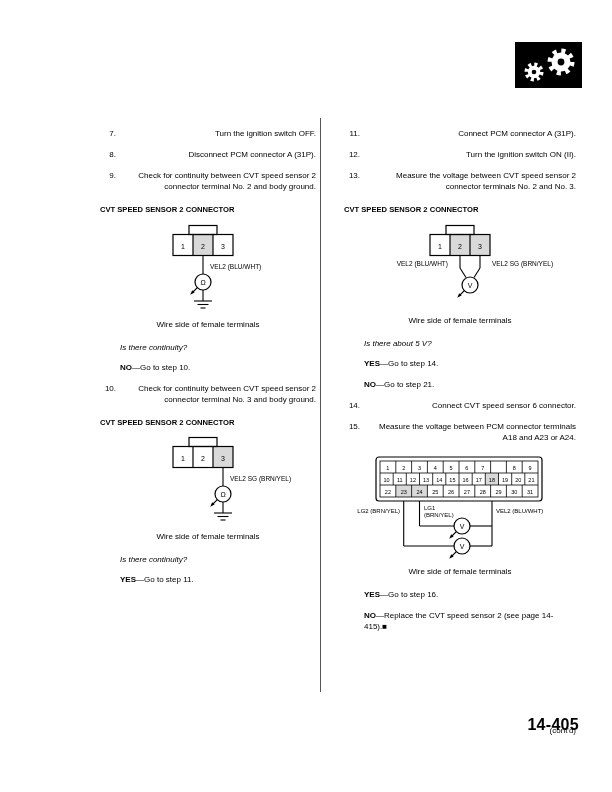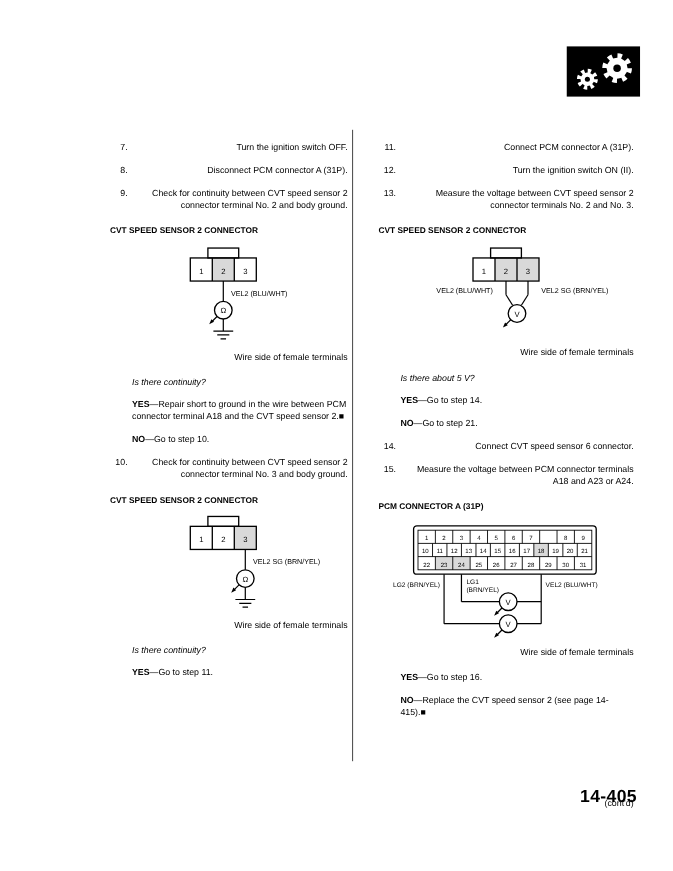--- a/index.html
+++ b/index.html
@@ -11,21 +11,21 @@
   .divider{position:absolute;left:320px;top:118px;width:1px;height:574px;background:#555;}
   .col{position:absolute;top:128px;font-size:8px;line-height:1.38;}
   .col-left{left:100px;width:216px;}
   .col-right{left:344px;width:232px;}
   .step{display:flex;margin-bottom:10px;}
   .step .num{flex:none;width:16px;text-align:right;margin-right:4px;}
   .step .txt{flex:1;text-align:right;}
   .section-title{font-weight:bold;text-align:left;font-size:7.6px;margin:13px 0 8px;}
   .diagram{text-align:center;}
   .diagram svg{display:inline-block;vertical-align:top;}
-  .caption{text-align:right;margin:3px 0 12px;}
+  .caption{text-align:center;margin:3px 0 12px;}
   .question{font-style:italic;margin:0 0 9px 20px;}
   .result{margin:0 0 10px 20px;}
   .result b{font-weight:bold;}
   .contd{position:absolute;right:36px;top:726px;font-size:8px;}
   .pagenum{position:absolute;right:33px;top:716px;font-size:16px;font-weight:bold;letter-spacing:.3px;}
   svg text{font-family:"Liberation Sans",sans-serif;fill:#000;}
   .t7{font-size:7px;} .t65{font-size:6.5px;} .t6{font-size:6px;} .t55{font-size:5.5px;}
   .wire{stroke:#000;stroke-width:1.1;fill:none;}
   .box{stroke:#000;stroke-width:1.2;fill:none;}
   .thin{stroke:#000;stroke-width:.8;fill:none;}
@@ -96,23 +96,20 @@
           <line class="wire" x1="91" y1="77" x2="109" y2="77"></line>
           <line class="wire" x1="94.5" y1="80.5" x2="105.5" y2="80.5"></line>
           <line class="wire" x1="97.5" y1="84" x2="102.5" y2="84"></line>
         </g>
       </svg>
     </div>
     <div class="caption">Wire side of female terminals</div>
 
     <div class="question">Is there continuity?</div>
     <div class="result">
-      <b>YES</b><span>—Repair short to ground in the wire between PCM connector terminal A18 and the CVT speed sensor 2.■</span>
-    </div>
-    <div class="result">
       <b>NO</b><span>—Go to step 10.</span>
     </div>
 
     <div class="step">
       <span class="num">10.</span>
       <span class="txt">Check for continuity between CVT speed sensor 2 connector terminal No. 3 and body ground.</span>
     </div>
 
     <div class="section-title">CVT SPEED SENSOR 2 CONNECTOR</div>
 
@@ -209,21 +206,20 @@
 
     <div class="step">
       <span class="num">14.</span>
       <span class="txt">Connect CVT speed sensor 6 connector.</span>
     </div>
     <div class="step">
       <span class="num">15.</span>
       <span class="txt">Measure the voltage between PCM connector terminals A18 and A23 or A24.</span>
     </div>
 
-    <div class="section-title">PCM CONNECTOR A (31P)</div>
 
     <div class="diagram">
       <svg viewBox="0 0 232 110" width="232" height="110">
         <rect class="hl" x="141.3" y="20" width="13.2" height="12"></rect>
         <rect class="hl" x="51.8" y="32" width="31.6" height="12"></rect>
         <g>
           <rect class="box" x="32" y="4" width="166" height="44" rx="3"></rect>
           <rect class="thin" x="36" y="8" width="158" height="36"></rect>
           <line class="thin" x1="36" y1="20" x2="194" y2="20"></line>
           <line class="thin" x1="36" y1="32" x2="194" y2="32"></line>

